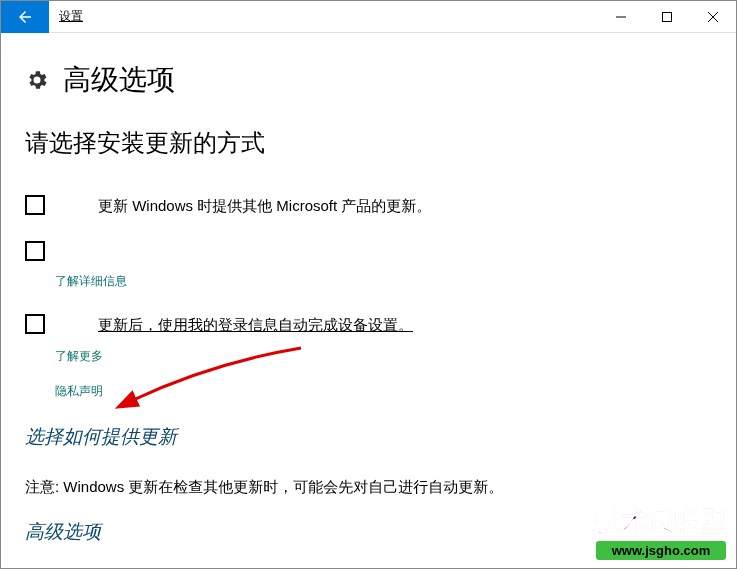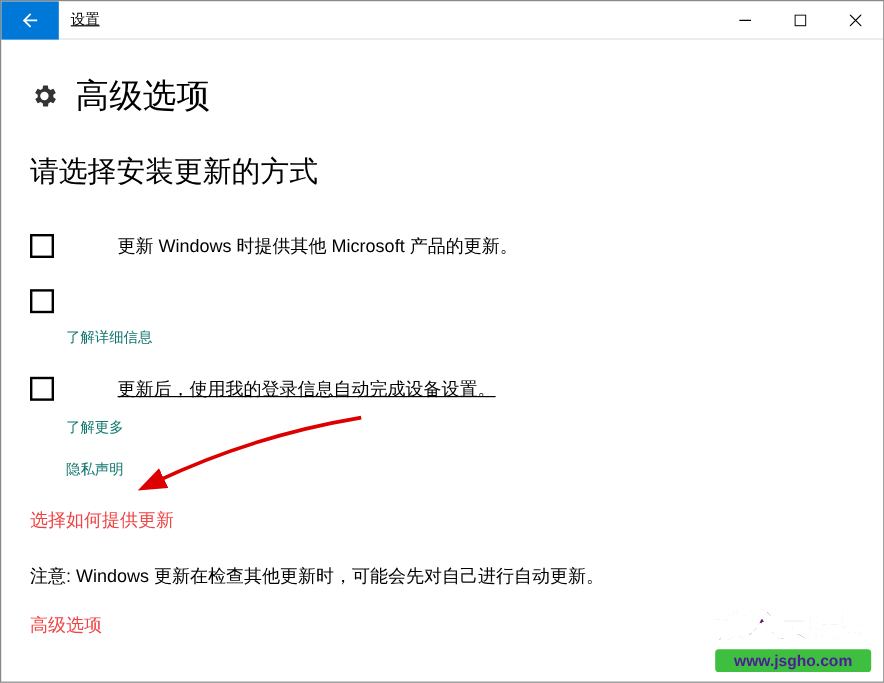--- a/index.html
+++ b/index.html
@@ -13,28 +13,28 @@
     .win-btn svg { width: 10px; height: 10px; }
     .content { padding: 20px 24px; }
     .page-heading { display: flex; align-items: center; margin-top: 8px; margin-bottom: 28px; }
     .gear { width: 24px; height: 24px; margin-right: 14px; }
     .page-heading h1 { font-size: 28px; font-weight: 400; }
     .subheading { font-size: 24px; font-weight: 400; margin-bottom: 36px; }
     .checkbox-row { display: flex; align-items: flex-start; margin-bottom: 8px; gap: 43px; }
     .checkbox { width: 20px; height: 20px; border: 2px solid #000; flex: none; margin-right: 10px; cursor: pointer; }
     .check-label { font-size: 15px; line-height: 22px; }
     .link { color: #0f766e; font-size: 12px; cursor: pointer; margin-left: 30px; margin-top: 4px; display: inline-block; }
-    .link-standalone { color: #ef4444; font-size: 15px; cursor: pointer; display: inline-block; }
+    .link-standalone { color: #0c4a6e; font-size: 19px; cursor: pointer; display: inline-block; font-style: italic; }
     .block { margin-bottom: 24px; }
     .block-tight { margin-bottom: 14px; text-decoration: underline; }
     .note { font-size: 15px; margin-top: 28px; margin-bottom: 22px; }
     .arrow-overlay { position: absolute; pointer-events: none; }
     .watermark { position: absolute; right: 10px; bottom: 8px; text-align: center; font-weight: bold; }
     .wm1 { font-size: 26px; color: #701a75; -webkit-text-stroke: 1px #fff; text-shadow: 1px 1px 0 #fff, -1px -1px 0 #fff, 1px -1px 0 #fff, -1px 1px 0 #fff; text-align: center; }
-    .wm2 { font-size: 13px; color: #4c1d95; background: #3fbf3f; padding: 2px 10px; border-radius: 3px; margin-top: 2px; }
+    .wm2 { font-size: 13px; color: #000000; background: #3fbf3f; padding: 2px 10px; border-radius: 3px; margin-top: 2px; }
   </style>
 </head>
 <body>
 
 <div class="titlebar">
   <div class="back-btn">
     <svg viewBox="0 0 24 24">
         <path d="M20 11H7.8l5.6-5.6L12 4l-8 8 8 8 1.4-1.4L7.8 13H20z" fill="#fff"></path>
       </svg>
   </div>

